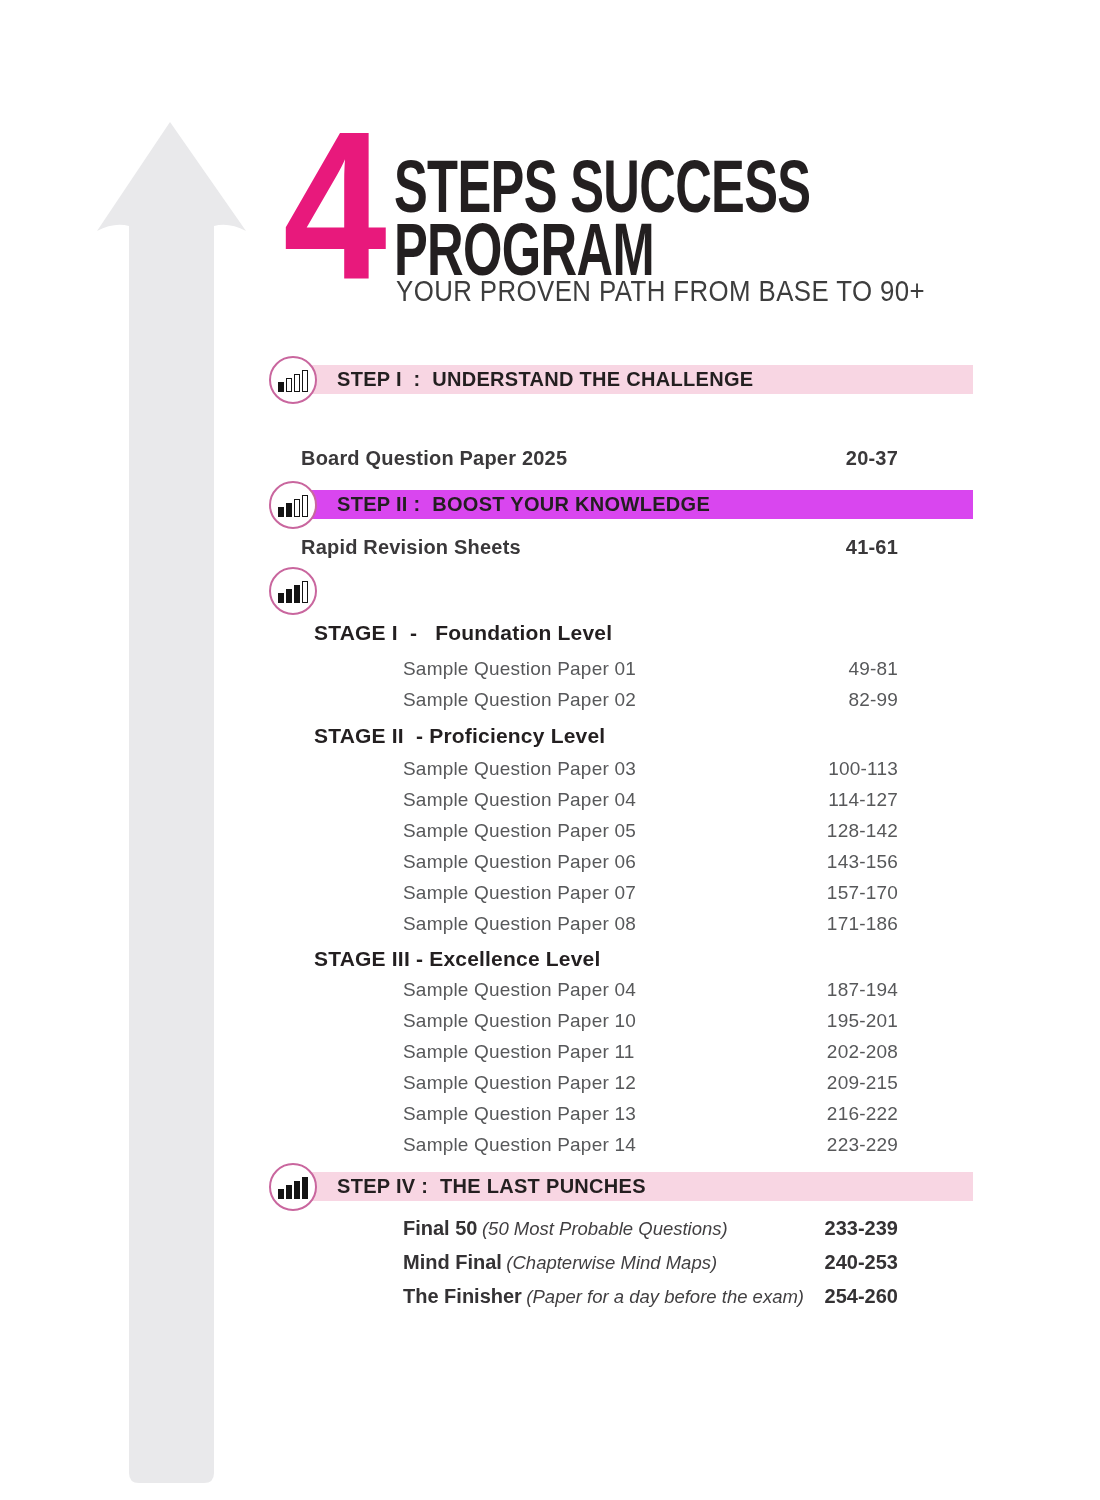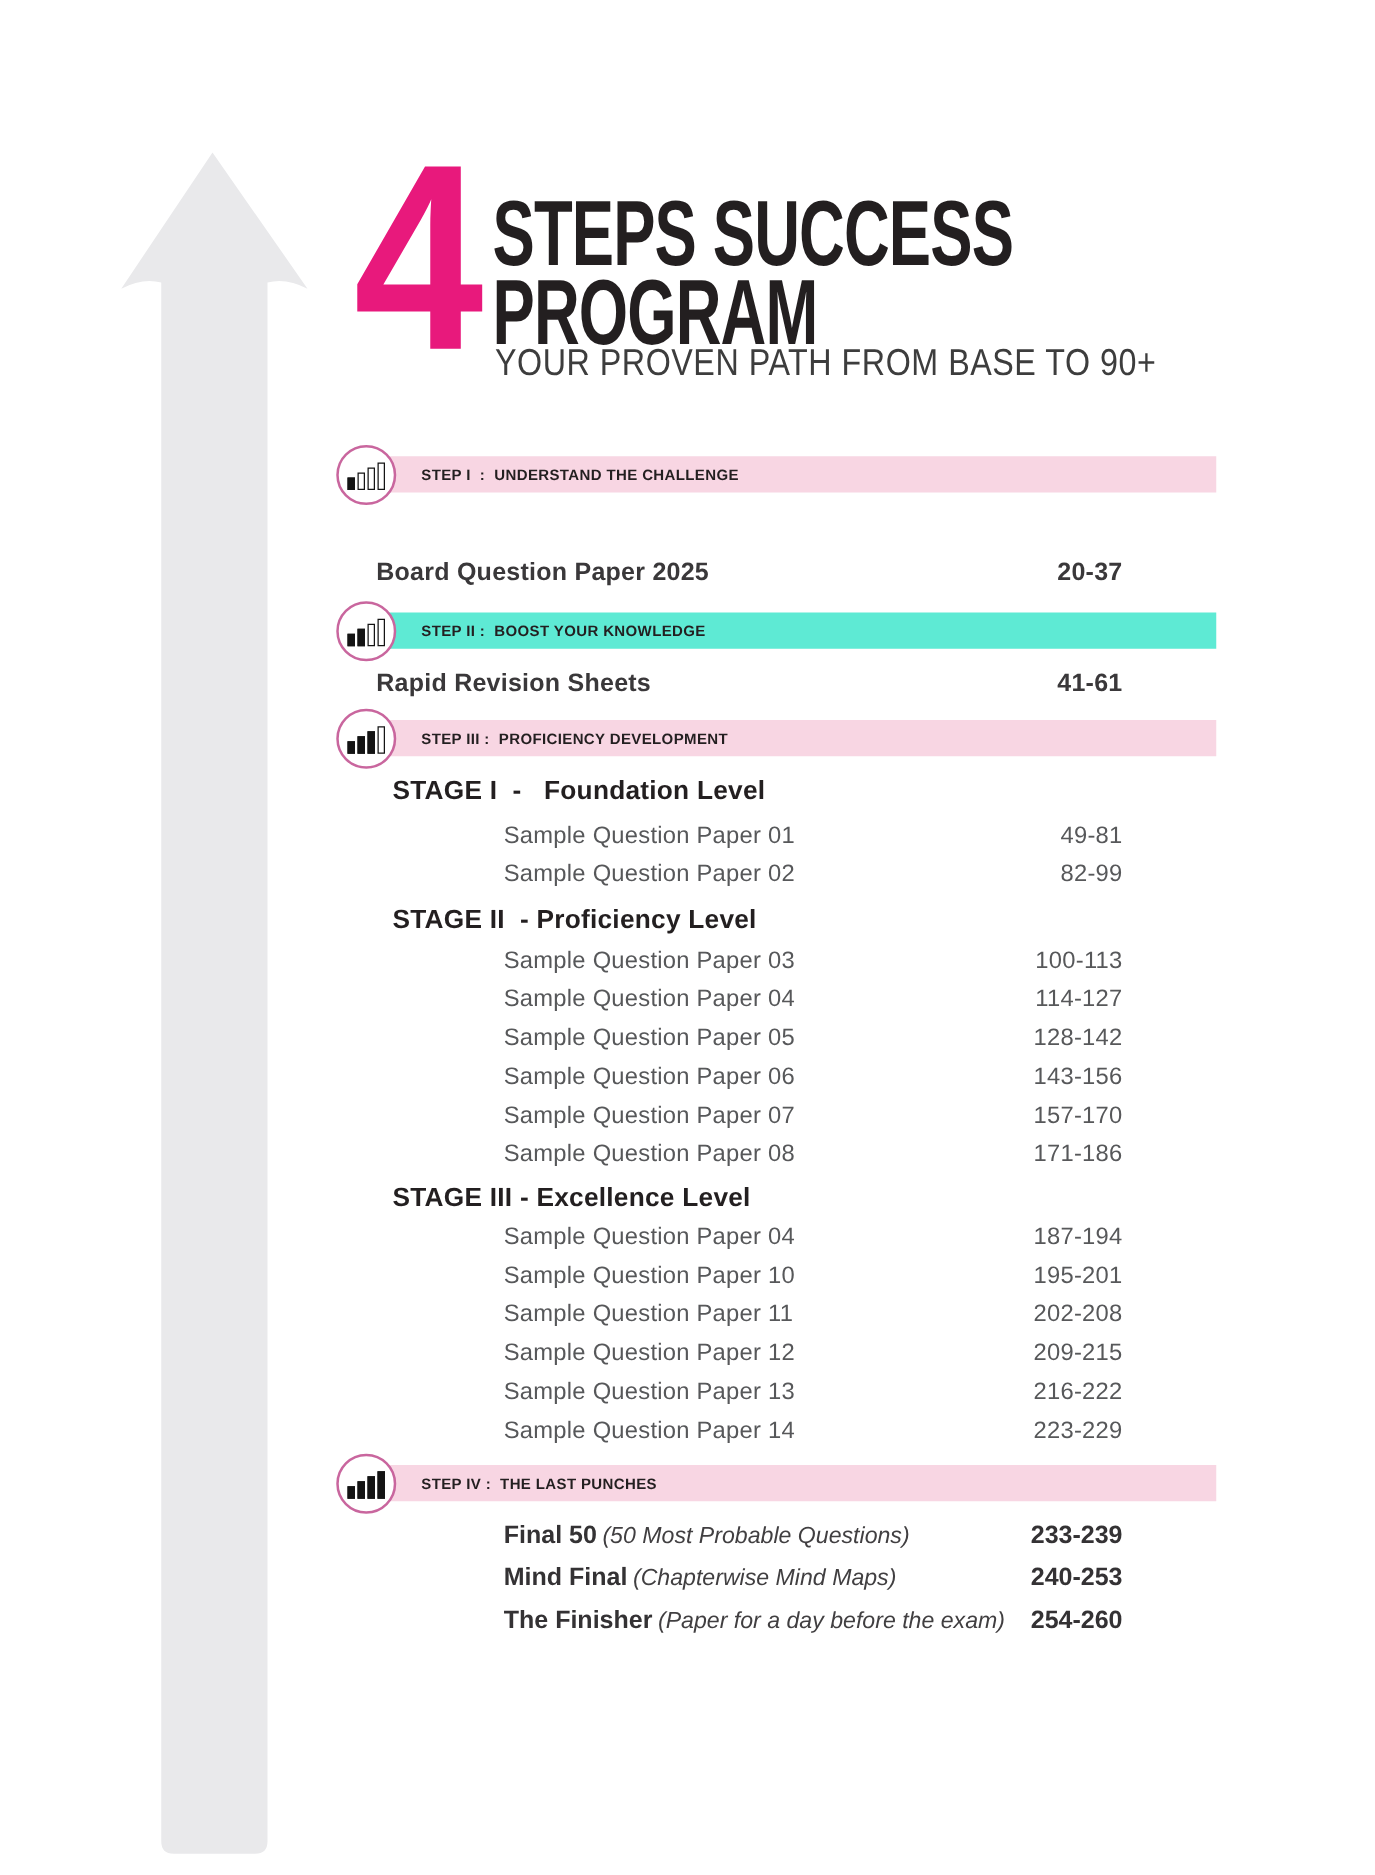--- a/index.html
+++ b/index.html
@@ -28,21 +28,21 @@
     position:absolute; left:396px; top:274px;
     font-size:30px; font-weight:400; color:#3d3d3d; letter-spacing:0.5px;
     transform:scaleX(0.86); transform-origin:left top; white-space:pre;
   }
   
   .stepband{
     position:absolute; left:290px; width:683px; height:29px;
     display:flex; align-items:center; padding-left:47px; box-sizing:border-box;
   }
   .stepband .lbl{
-    font-size:12px; font-weight:700; color:#231f20; letter-spacing:0.3px; white-space:pre;
+    font-size:20px; font-weight:700; color:#231f20; letter-spacing:0.3px; white-space:pre;
   }
   .stepicon{
     position:absolute; left:269px; width:48px; height:48px; box-sizing:border-box;
     border-radius:50%; background:#ffffff; border:2px solid #c9669e;
     display:flex; align-items:flex-end; justify-content:center; gap:2px;
     padding-bottom:10px; z-index:2;
   }
   .ibar{width:6px; background:#ffffff; border:1.5px solid #141414; box-sizing:border-box;}
   .ibar.filled{background:#141414; border-color:#141414;}
   
@@ -85,38 +85,35 @@
       <span class="ibar" style="height: 14px;"></span>
       <span class="ibar" style="height: 18px;"></span>
       <span class="ibar" style="height: 22px;"></span>
     </div>
 
   <div class="row row-main" style="top:443px">
     <span class="rl">Board Question Paper 2025</span>
     <span class="rp">20-37</span>
   </div>
 
-  <div class="stepband" style="top:490px; background:#5eead4">
+  <div class="stepband" style="top:490px; background:#d946ef">
     <span class="lbl">STEP II :  BOOST YOUR KNOWLEDGE</span>
   </div>
   <div class="stepicon" style="top:481px">
       <span class="ibar filled" style="height: 10px;"></span>
       <span class="ibar filled" style="height: 14px;"></span>
       <span class="ibar" style="height: 18px;"></span>
       <span class="ibar" style="height: 22px;"></span>
     </div>
 
   <div class="row row-main" style="top:532px">
     <span class="rl">Rapid Revision Sheets</span>
     <span class="rp">41-61</span>
   </div>
 
-  <div class="stepband" style="top:576px; background:#f8d6e3">
-    <span class="lbl">STEP III :  PROFICIENCY DEVELOPMENT</span>
-  </div>
   <div class="stepicon" style="top:567px">
       <span class="ibar filled" style="height: 10px;"></span>
       <span class="ibar filled" style="height: 14px;"></span>
       <span class="ibar filled" style="height: 18px;"></span>
       <span class="ibar" style="height: 22px;"></span>
     </div>
 
   <div class="stage" style="top:621px">STAGE I  -   Foundation Level</div>
   <div class="row row-sub" style="top:654px">
     <span class="rl">Sample Question Paper 01</span>

